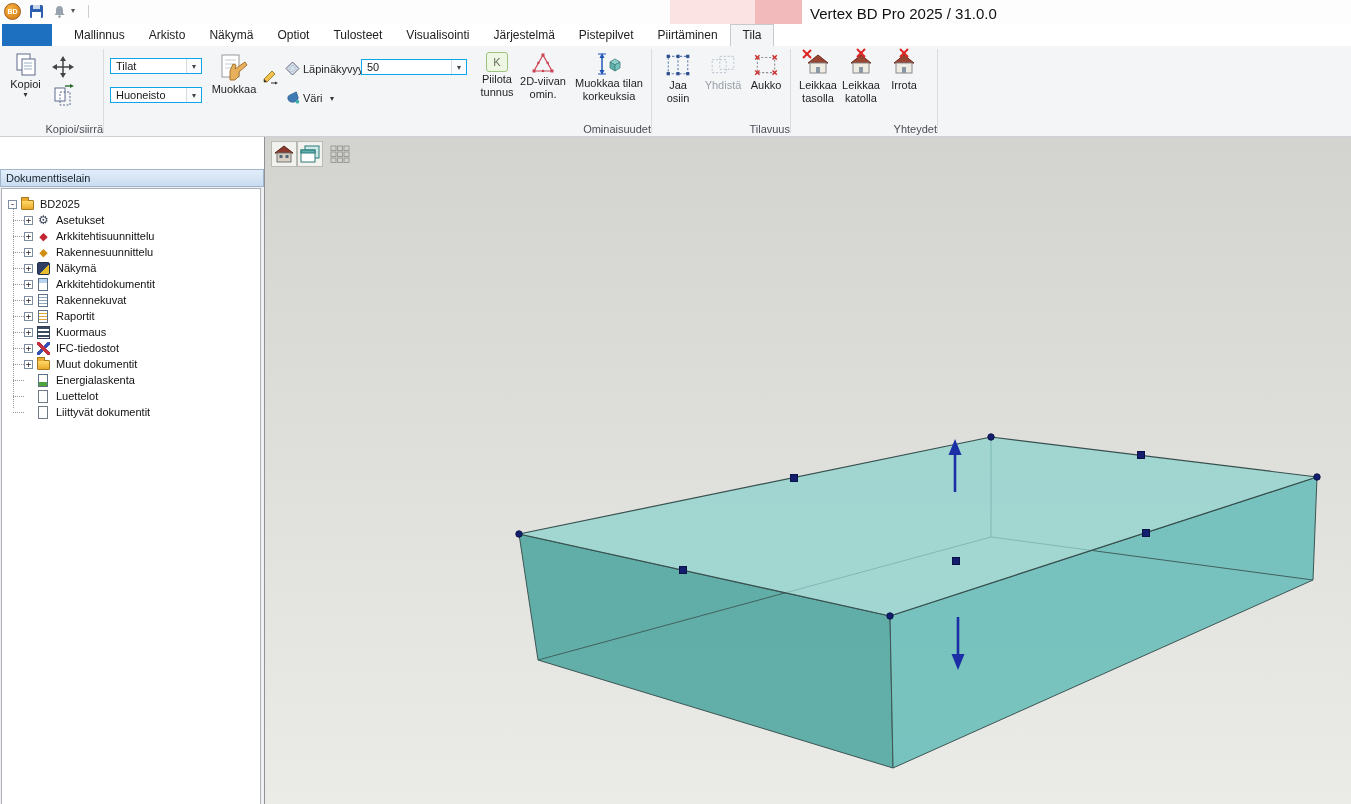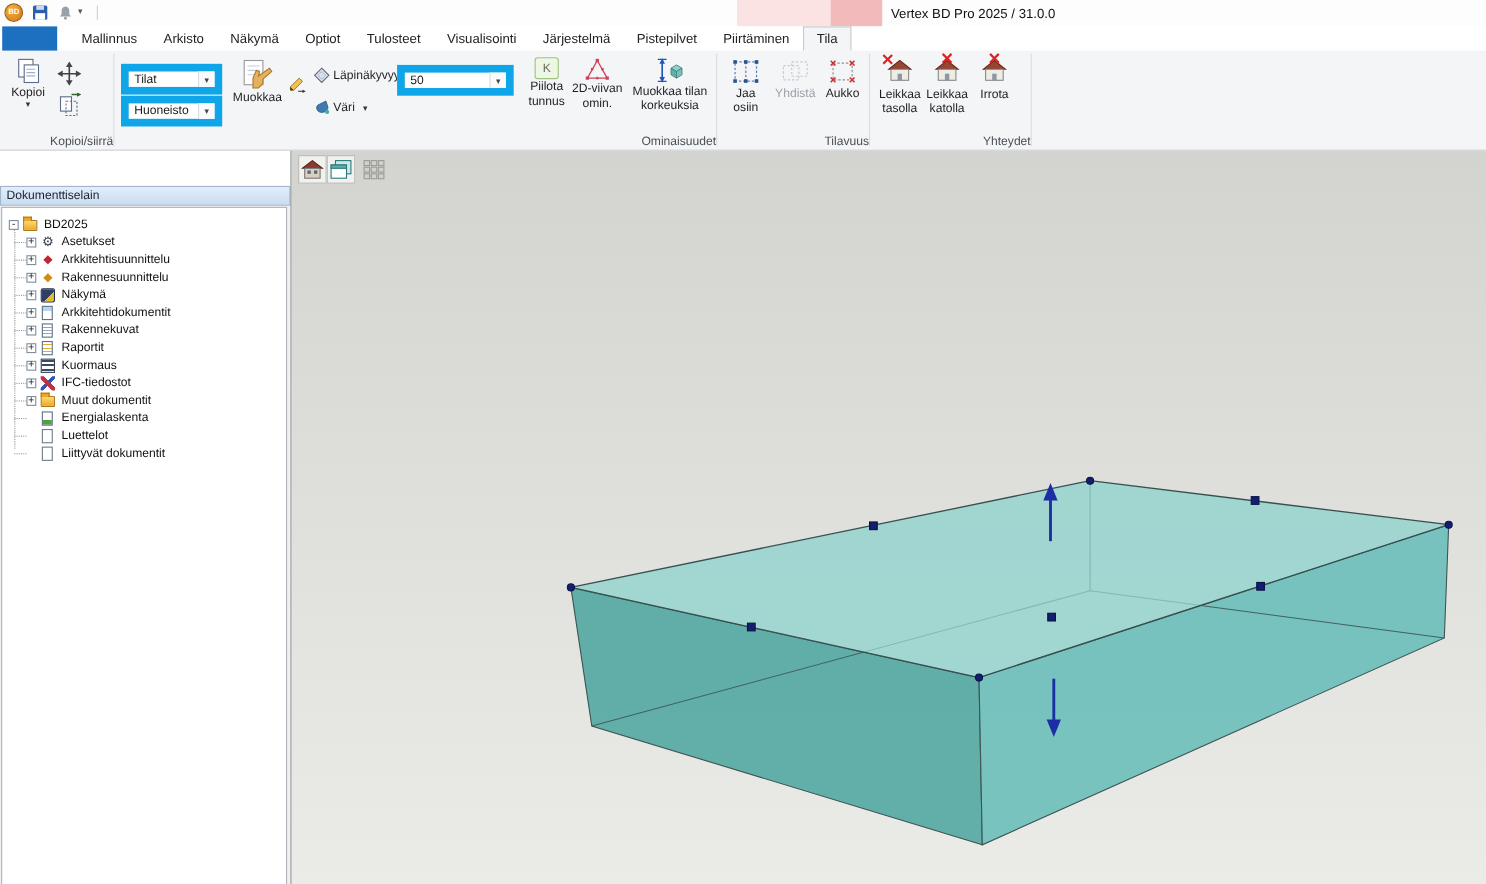--- a/index.html
+++ b/index.html
@@ -10,40 +10,40 @@
   #titlebar { position:absolute; left:0; top:0; width:100%; height:24px; background:#fdfdfd; }
   .bd-logo { position:absolute; left:4px; top:3px; width:17px; height:17px; border-radius:50%;
              background:radial-gradient(circle at 35% 30%, #f6b13c, #d07818); border:1px solid #a05a10;
              color:#fff; font-size:7px; font-weight:bold; display:flex; align-items:center; justify-content:center; }
   .qat-icon { position:absolute; }
   .qat-caret { position:absolute; left:71px; top:6px; font-size:8px; color:#555; }
   .qat-sep { position:absolute; left:88px; top:5px; width:1px; height:13px; background:#cfcfcf; }
   .ctx-block { position:absolute; top:0; height:24px; }
   .ctx-block.b1 { left:670px; width:85px; background:#fbe3e4; }
   .ctx-block.b2 { left:755px; width:47px; background:#f3babb; }
-  .title-text { position:absolute; left:810px; top:5px; font-size:12px; color:#111; white-space:nowrap; }
+  .title-text { position:absolute; left:810px; top:5px; font-size:15px; color:#111; white-space:nowrap; }
 
   
   #tabbar { position:absolute; left:0; top:24px; width:100%; height:22px; background:#ffffff; display:flex; }
   .tab { padding:0 12px; line-height:22px; font-size:12px; color:#222; white-space:nowrap; }
   .tab-file { width:50px; padding:16px; margin-left:2px; margin-right:10px; text-align:center;
               background:#1d6fc0; color:#fff; }
   .tab.active { background:#f4f5f7; border:1px solid #c9c9c9; border-bottom:none; line-height:20px; }
 
   
   #ribbon { position:absolute; left:0; top:46px; width:100%; height:91px; background:#f4f5f7; border-bottom:1px solid #cdd0d4; }
   .grp { position:absolute; top:0; height:100%; }
   .grp-label { position:absolute; bottom:1px; left:0; right:0; text-align:right; font-size:11px; color:#4a4e55; }
   .vsep { position:absolute; top:3px; bottom:3px; width:1px; background:#dadce0; }
   .rbtn { position:absolute; display:flex; flex-direction:column; align-items:center; gap:1px; font-size:11px; color:#1f1f1f; text-align:center; }
   .rbtn .lbl { line-height:12px; white-space:nowrap; }
   .rbtn.disabled { color:#9aa0a8; }
   .rbtn.disabled svg { opacity:.45; }
   .caret-sm { font-size:8px; line-height:7px; color:#333; }
-  .combo { position:absolute; height:28px; background:#fff; border:7px solid #0ea5e9; display:flex; align-items:center; font-size:11px; }
+  .combo { position:absolute; height:16px; background:#fff; border:1px solid #0ea5e9; display:flex; align-items:center; font-size:11px; }
   .combo-text { flex:1; padding-left:5px; white-space:nowrap; overflow:hidden; }
   .combo-caret { width:15px; align-self:stretch; display:flex; align-items:center; justify-content:center;
                  font-size:8px; color:#444; border-left:1px solid #d7dce1; background:#fafbfc; }
   .inline-lbl { position:absolute; font-size:11px; color:#1f1f1f; white-space:nowrap; }
   .inline-caret { position:absolute; font-size:8px; color:#333; }
   .mini { position:absolute; }
   .ktag { width:22px; height:20px; background:#eef6e4; border:1px solid #9dc37d; border-radius:3px;
           display:flex; align-items:center; justify-content:center; font-size:11px; color:#6a6f5f; }
   .house-wrap { position:relative; display:inline-block; }
   .redx { position:absolute; }

